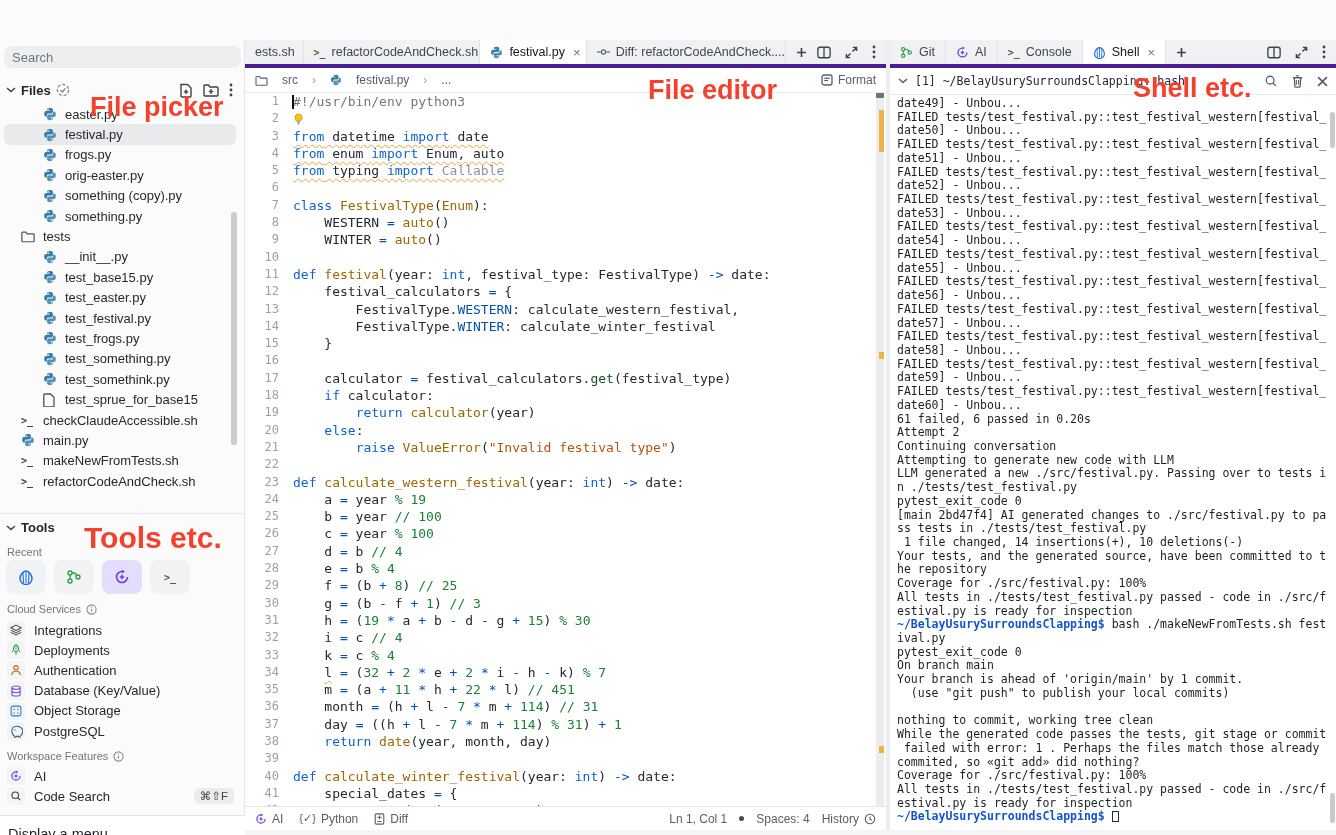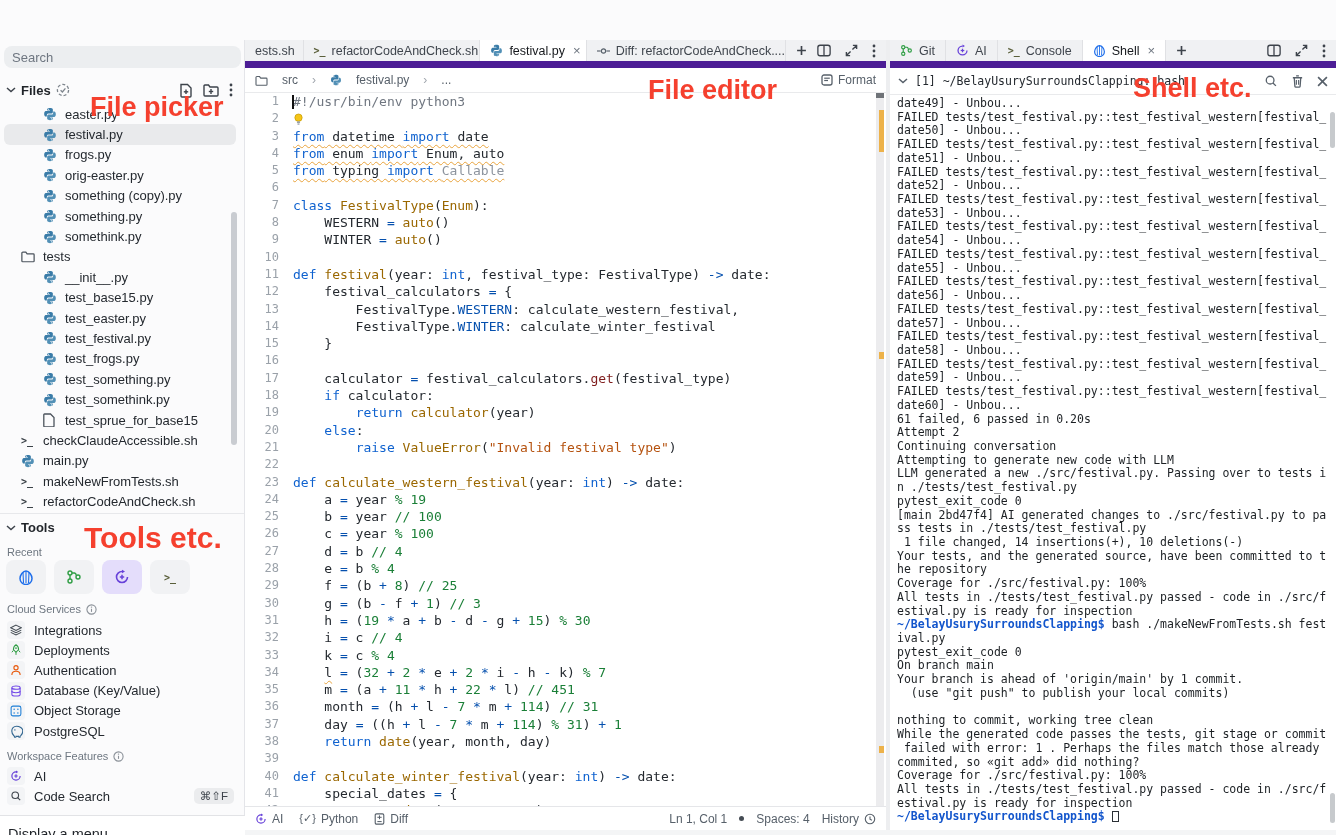--- a/index.html
+++ b/index.html
@@ -46,36 +46,36 @@
   .svc-list { position:absolute; left:4px; top:580px; width:236px; }
   .svc-row { display:flex; align-items:center; gap:9px; height:20.2px; font-size:13px; color:#24292f; padding-left:3px; }
   .svc-chip { width:18px; height:18px; border-radius:4px; background:#f3f4f6; display:flex; align-items:center; justify-content:center; }
   .ws-header { position:absolute; left:7px; top:710px; }
   .ws-list { position:absolute; left:4px; top:726px; width:236px; }
   .kbd-badge { margin-left:auto; margin-right:6px; background:#ebecee; border-radius:5px; font-size:11.5px; color:#3d434b; padding:1px 6px; }
   .menu-hint { position:absolute; left:0; top:775px; width:290px; height:36px; background:#ffffff; border-top:1px solid #e2e3e6; border-right:1px solid #e2e3e6; display:flex; align-items:center; padding-left:8px; font-size:14.5px; color:#1f2328; }
 
   
   .editor { position:absolute; left:245px; top:40px; width:641px; height:795px; background:#ffffff; }
-  .tabbar { position:absolute; left:0; top:0; width:100%; height:28px; background:#f0f1f3; border-bottom:7px solid #4c1d95; display:flex; align-items:stretch; }
+  .tabbar { position:absolute; left:0; top:0; width:100%; height:28px; background:#f0f1f3; border-bottom:4px solid #4c1d95; display:flex; align-items:stretch; }
   .tab { display:flex; align-items:center; gap:6px; padding:0 10px; font-size:12.5px; color:#40464e; border-right:1px solid #e0e1e4; white-space:nowrap; overflow:hidden; }
   .tab.active { background:#ffffff; color:#16191d; }
   .tab .x { color:#6e7680; font-size:13px; margin-left:2px; }
   .tab-plus { display:flex; align-items:center; padding:0 10px; color:#3d434b; }
   .tabbar-right { margin-left:auto; display:flex; align-items:center; gap:14px; padding-right:10px; color:#3d434b; }
   .breadcrumb { position:absolute; left:0; top:28px; width:100%; height:25px; background:#fff; border-bottom:1px solid #e9eaec; display:flex; align-items:center; font-size:12px; color:#57606a; padding:0 10px; gap:14px; }
   .bc-sep { color:#a0a6ad; }
   .format-btn { margin-left:auto; display:flex; align-items:center; gap:5px; color:#57606a; font-size:12px; }
   .code-area { position:absolute; left:0; top:53px; width:631px; height:713px; overflow:hidden; font-family:"DejaVu Sans Mono", monospace; font-size:13px; }
   .code-line { display:flex; height:17.3px; line-height:17.3px; white-space:pre; }
   .code-line .ln { flex:0 0 34px; text-align:right; color:#9aa1a9; font-size:12px; padding-right:0; }
   .code-line .lc { padding-left:14px; }
   .tok-k{color:#0f62cf} .tok-f{color:#9a6700} .tok-n{color:#1a7f37} .tok-o{color:#0550ae}
   .tok-og{color:#1a7f37} .tok-s{color:#b5520f} .tok-c{color:#707781} .tok-m{color:#8d949e}
-  .tok-d{color:#24292f} .tok-e{color:#0550ae} .tok-p{color:#7f1d1d}
+  .tok-d{color:#24292f} .tok-e{color:#0550ae} .tok-p{color:#14532d}
   .wavy { text-decoration:underline wavy #e8a33d; text-decoration-thickness:1px; text-underline-offset:3px; }
   .cursor-bar { position:absolute; left:48px; top:2px; width:1.5px; height:14px; background:#111; }
   .ed-scroll-track { position:absolute; right:2px; top:53px; width:8px; height:713px; background:#ececee; }
   .ed-thumb { position:absolute; right:2px; top:53px; width:8px; height:5px; background:#6f7378; }
   .ed-mark1 { position:absolute; right:2px; top:70px; width:5px; height:42px; background:#edb24a; }
   .ed-mark2 { position:absolute; right:2px; top:312px; width:5px; height:7px; background:#edb24a; }
   .ed-mark3 { position:absolute; right:2px; top:706px; width:5px; height:7px; background:#edb24a; }
   .statusbar { position:absolute; left:0; top:766px; width:641px; height:24px; background:#fff; border-top:1px solid #e5e6e9; display:flex; align-items:center; font-size:12px; color:#57606a; padding:0 10px; gap:16px; }
   .sb-item { display:flex; align-items:center; gap:5px; }
   .sb-right { margin-left:auto; display:flex; align-items:center; gap:12px; }
@@ -262,30 +262,20 @@
         </div>
         <div class="file-row">
           <span class="ind1"></span>
           <span style="display: flex; align-items: center; width: 15px;">
             <svg width="14" height="14" viewBox="0 0 24 24">
               <path fill="#3a7ca8" d="M11.9 1.5c-5 0-4.7 2.2-4.7 2.2v2.3h4.8v.7H5.3S2 6.3 2 11.4s2.9 4.9 2.9 4.9h1.7v-2.4s-.1-2.9 2.8-2.9h4.8s2.7 0 2.7-2.6V4.1s.4-2.6-5-2.6zM9.3 3a.9.9 0 1 1 0 1.8.9.9 0 0 1 0-1.8z"></path>
               <path fill="#5290b6" d="M12.1 22.5c5 0 4.7-2.2 4.7-2.2V18h-4.8v-.7h6.7S22 17.7 22 12.6s-2.9-4.9-2.9-4.9h-1.7v2.4s.1 2.9-2.8 2.9H9.8s-2.7 0-2.7 2.6v4.3s-.4 2.6 5 2.6zm2.6-1.5a.9.9 0 1 1 0-1.8.9.9 0 0 1 0 1.8z"></path>
             </svg>
           </span>
           <span>something.py</span>
-        </div>
-        <div class="file-row">
-          <span class="ind1"></span>
-          <span style="display: flex; align-items: center; width: 15px;">
-            <svg width="14" height="14" viewBox="0 0 24 24">
-              <path fill="#3a7ca8" d="M11.9 1.5c-5 0-4.7 2.2-4.7 2.2v2.3h4.8v.7H5.3S2 6.3 2 11.4s2.9 4.9 2.9 4.9h1.7v-2.4s-.1-2.9 2.8-2.9h4.8s2.7 0 2.7-2.6V4.1s.4-2.6-5-2.6zM9.3 3a.9.9 0 1 1 0 1.8.9.9 0 0 1 0-1.8z"></path>
-              <path fill="#5290b6" d="M12.1 22.5c5 0 4.7-2.2 4.7-2.2V18h-4.8v-.7h6.7S22 17.7 22 12.6s-2.9-4.9-2.9-4.9h-1.7v2.4s.1 2.9-2.8 2.9H9.8s-2.7 0-2.7 2.6v4.3s-.4 2.6 5 2.6zm2.6-1.5a.9.9 0 1 1 0-1.8.9.9 0 0 1 0 1.8z"></path>
-            </svg>
-          </span>
-          <span>somethink.py</span>
         </div>
         <div class="file-row">
           <span class="ind0"></span>
           <span style="display: flex; align-items: center; width: 15px;">
             <svg width="14" height="13" viewBox="0 0 16 14">
               <path d="M1.5 2h4l1.5 2h7a1 1 0 0 1 1 1v7a1 1 0 0 1-1 1h-12a1 1 0 0 1-1-1V3a1 1 0 0 1 1-1z" fill="none" stroke="#4b535c" stroke-width="1.4"></path>
             </svg>
           </span>
           <span>tests</span>
         </div>

